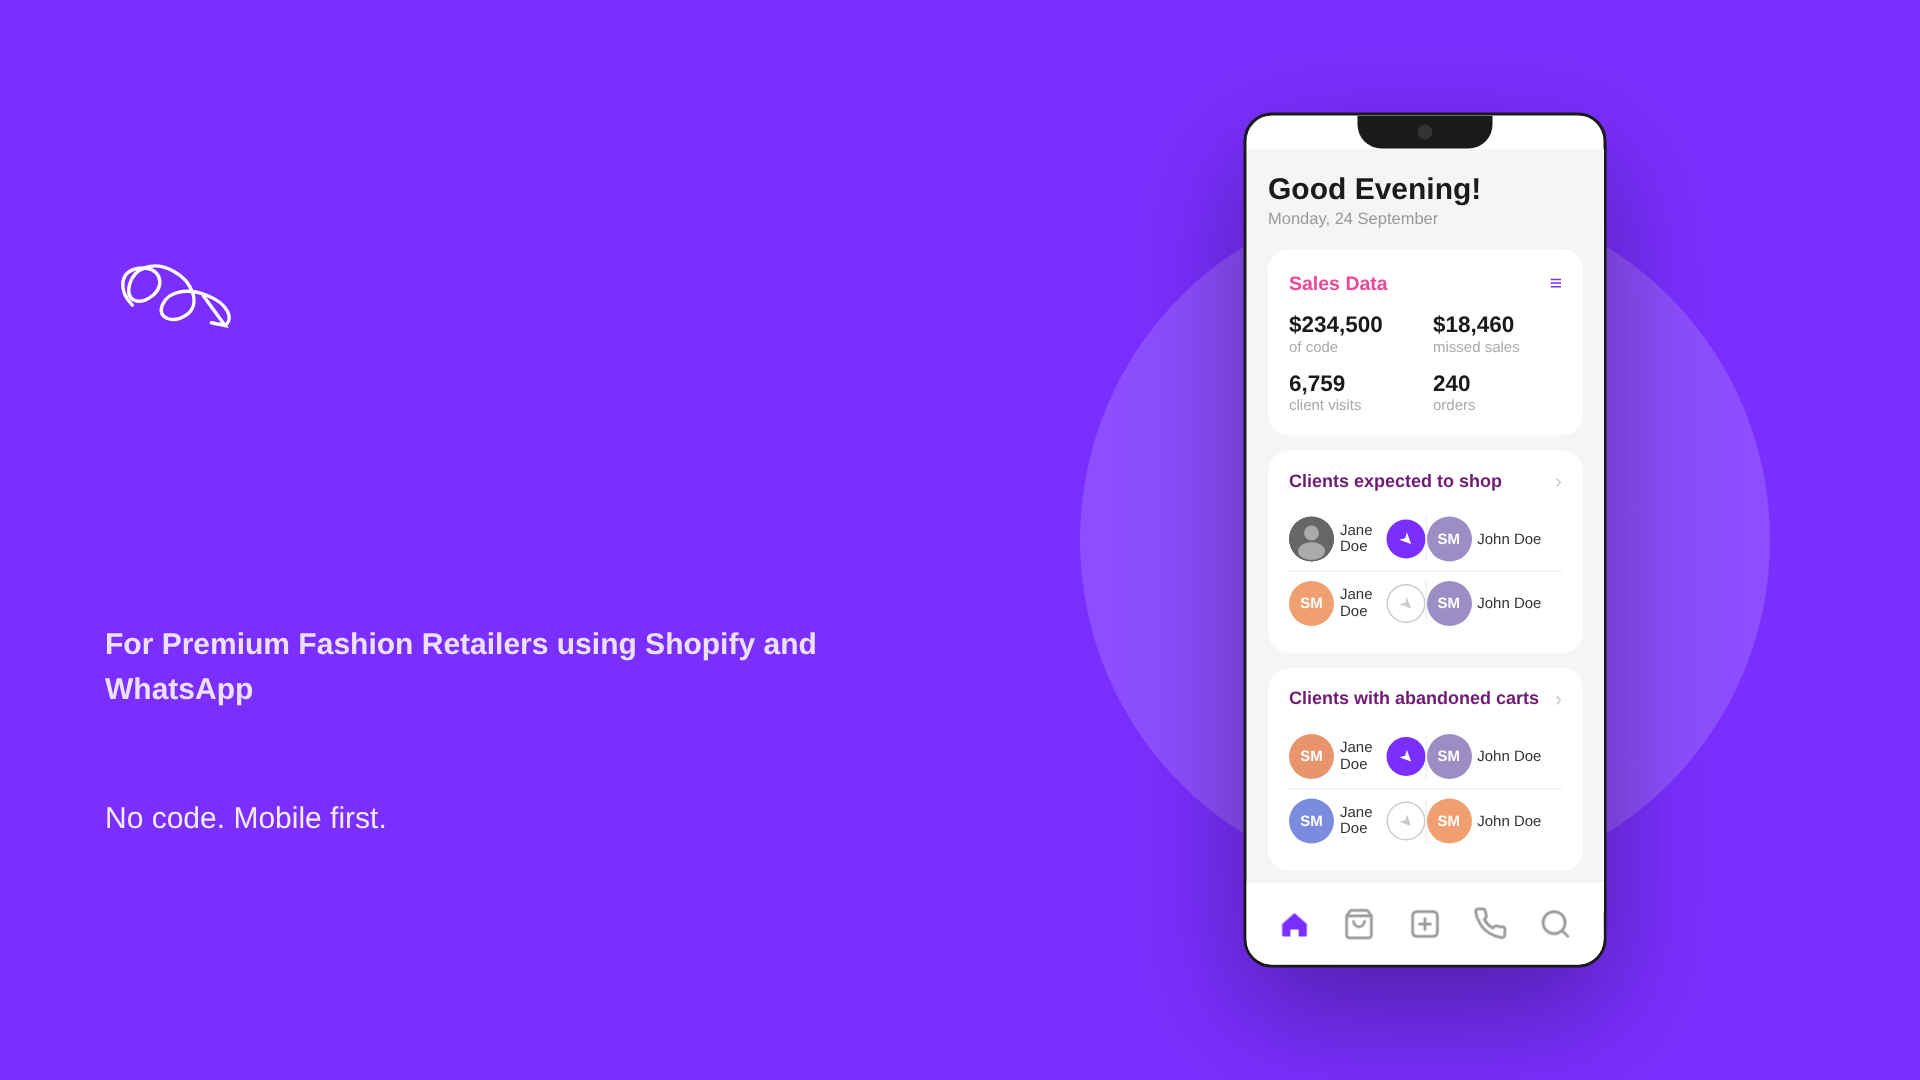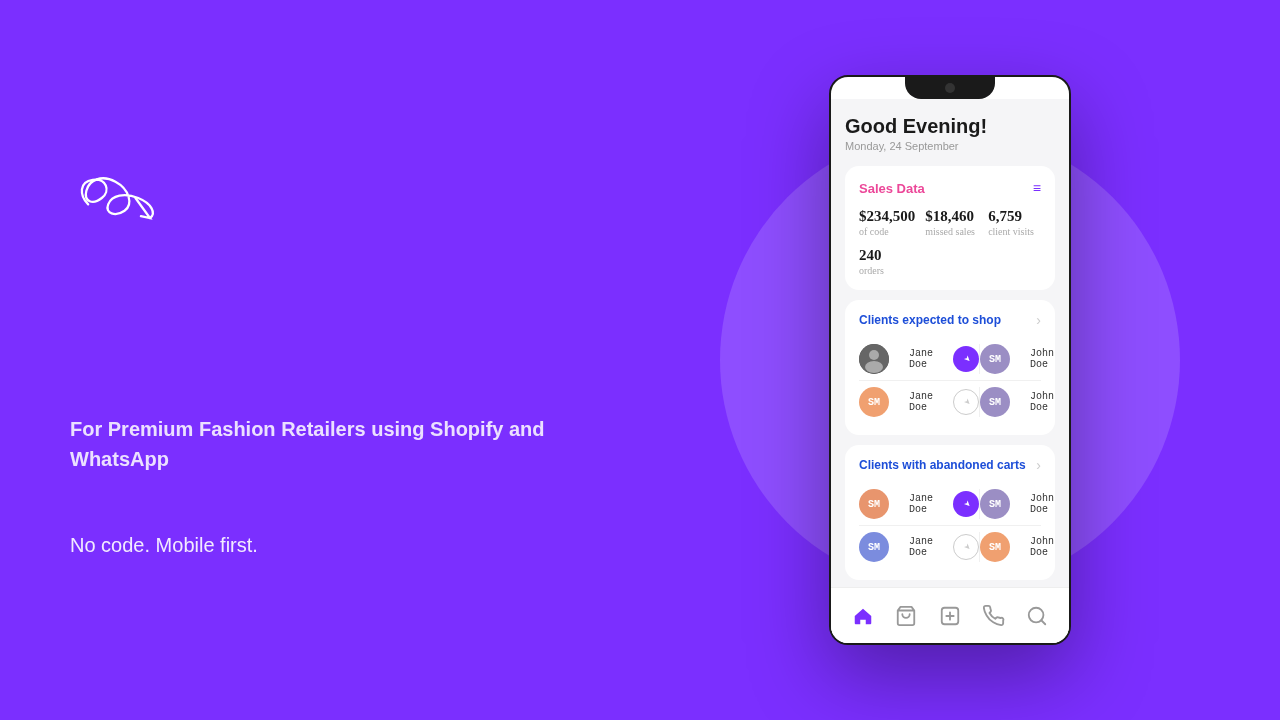--- a/index.html
+++ b/index.html
@@ -165,23 +165,22 @@
       color: #ec4899;
     }
 
     .filter-icon {
       color: #7B2FFF;
       font-size: 14px;
     }
 
     .sales-grid {
       display: grid;
-      grid-template-columns: 1fr 1fr 1fr;
+      grid-template-columns: 1fr 1fr;
       gap: 10px;
-      font-family: Liberation Serif, serif;
     }
 
     .sales-item {}
 
     .sales-value {
       font-size: 15px;
       font-weight: 700;
       color: #1a1a1a;
     }
 
@@ -202,21 +201,21 @@
     .section-header {
       display: flex;
       justify-content: space-between;
       align-items: center;
       margin-bottom: 10px;
     }
 
     .section-title {
       font-size: 12px;
       font-weight: 600;
-      color: #1d4ed8;
+      color: #701a75;
     }
 
     .chevron-right {
       color: #ccc;
       font-size: 14px;
     }
 
     
     .client-row {
       display: flex;
@@ -226,23 +225,22 @@
       border-bottom: 1px solid #f0f0f0;
     }
 
     .client-row:last-child {
       border-bottom: none;
     }
 
     .client-half {
       display: flex;
       align-items: center;
-      gap: 20px;
+      gap: 4px;
       flex: 1;
-      font-family: Liberation Mono, monospace;
     }
 
     .avatar {
       width: 30px;
       height: 30px;
       border-radius: 50%;
       display: flex;
       align-items: center;
       justify-content: center;
       font-size: 10px;

